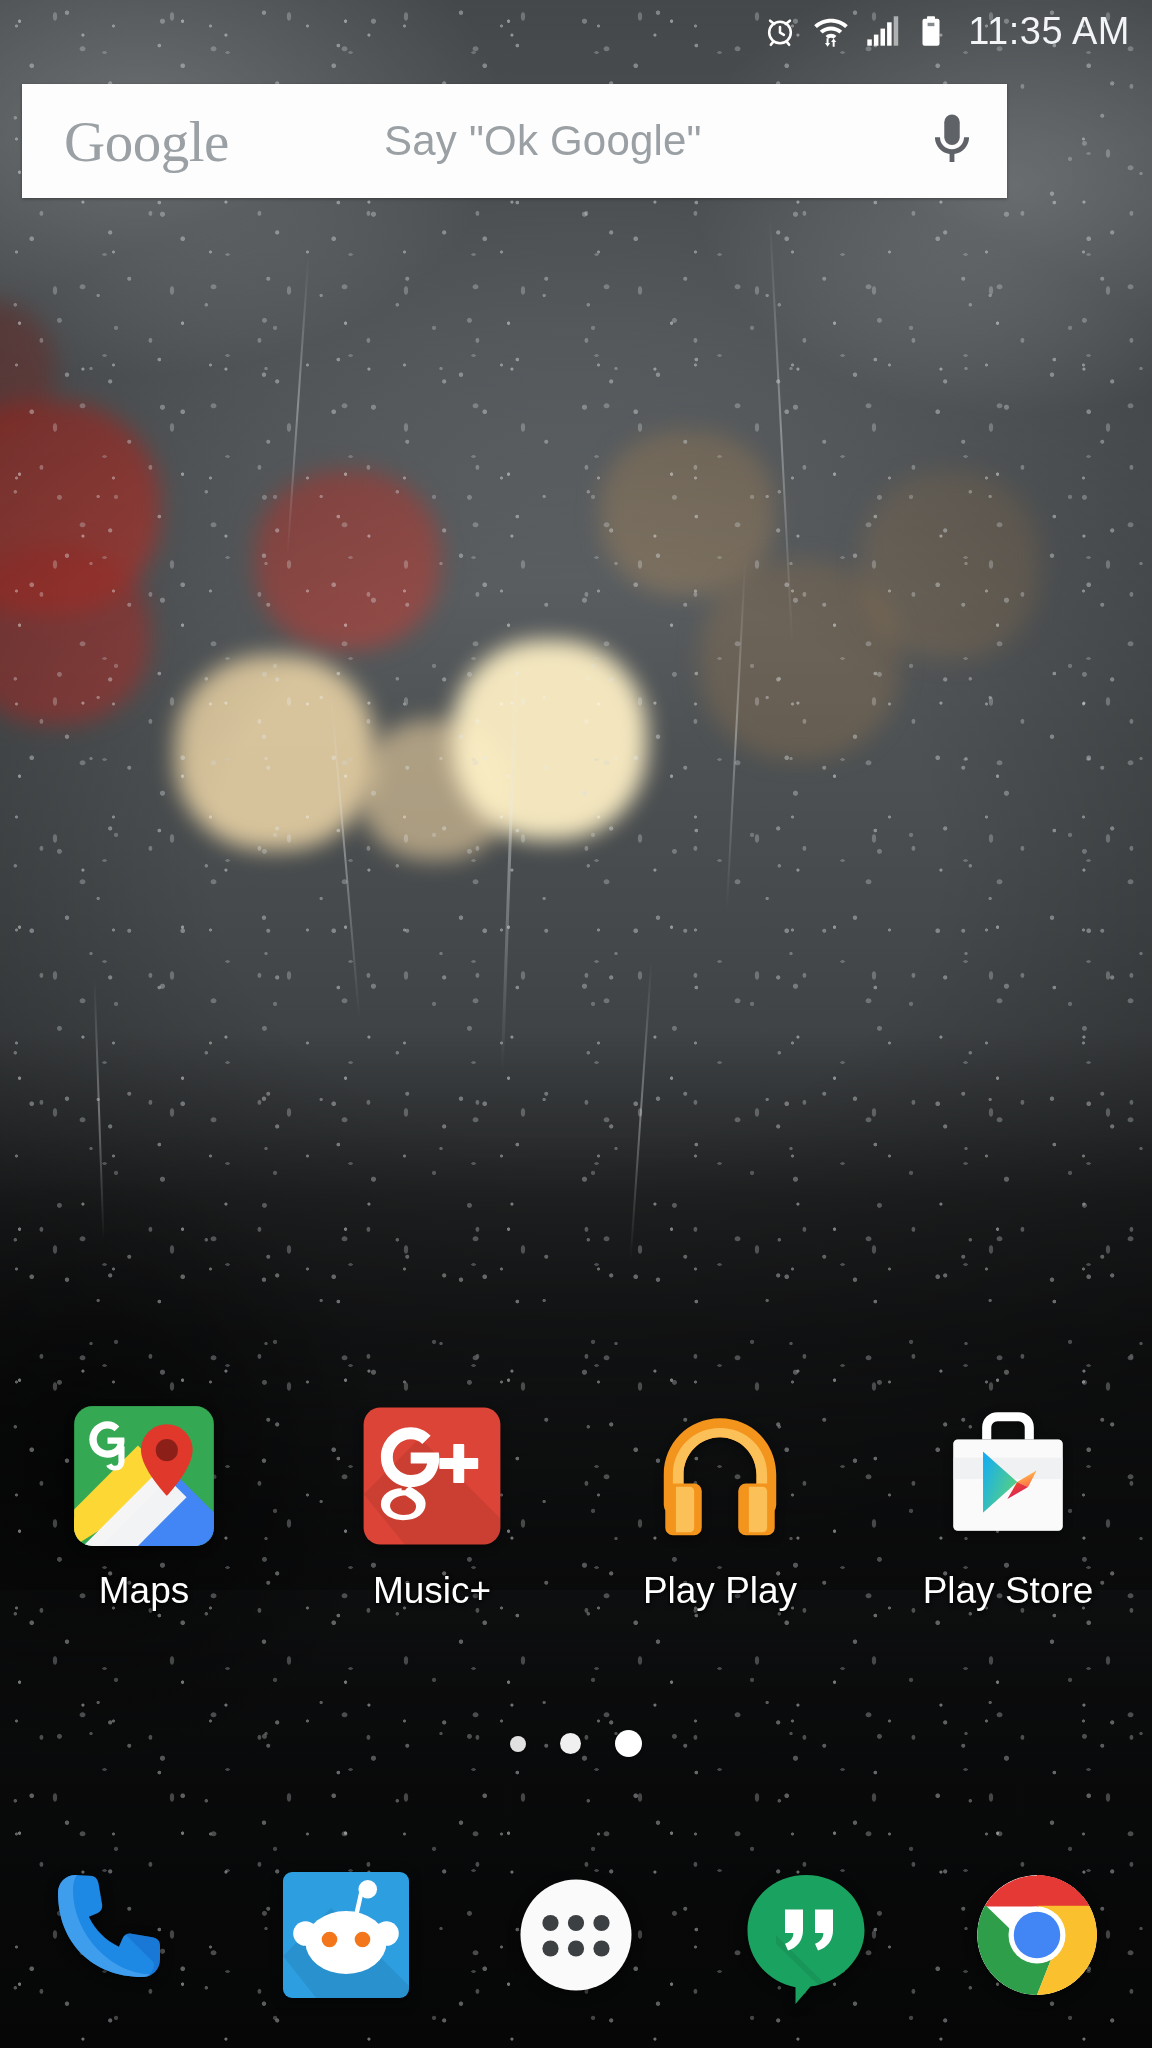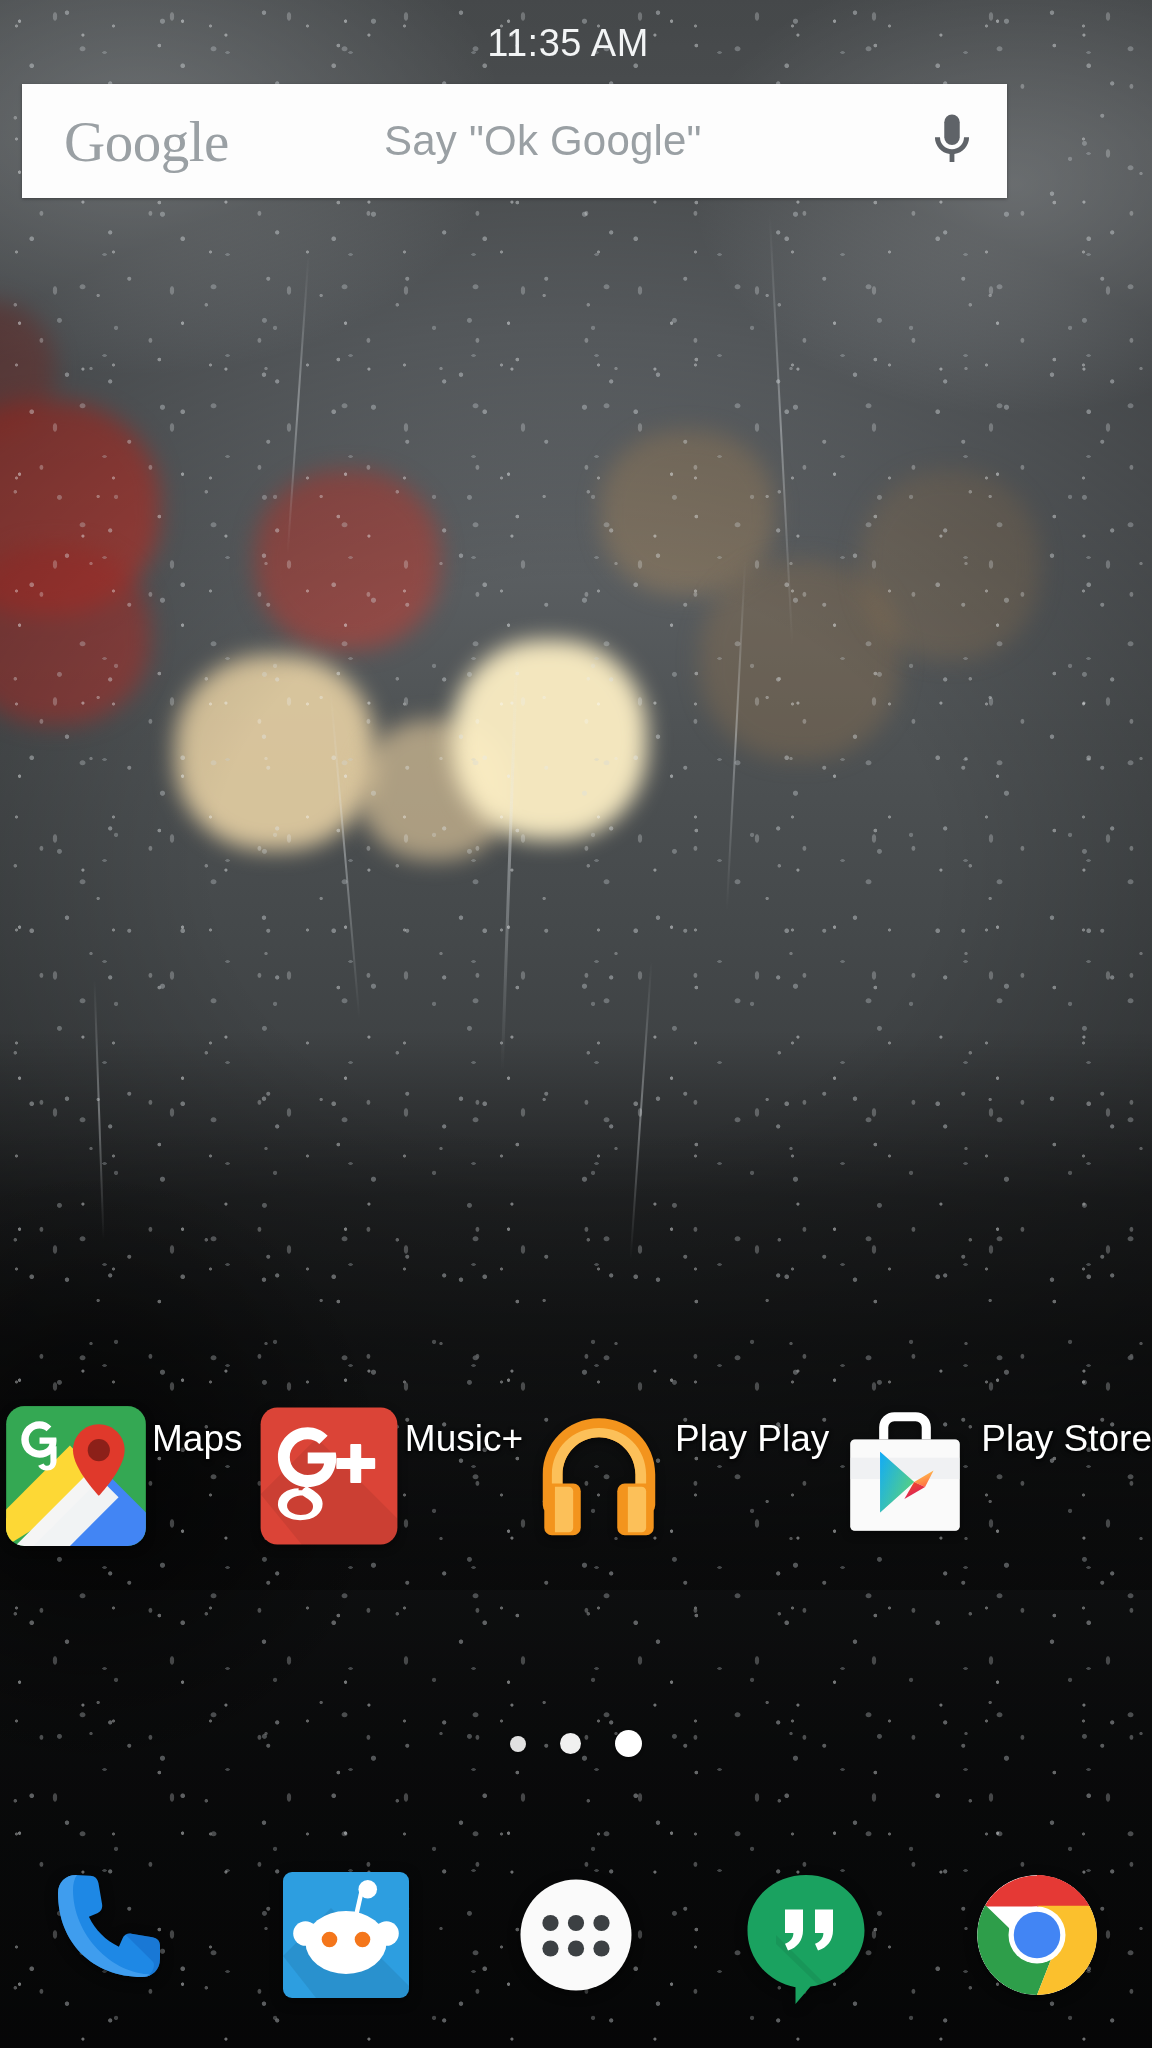--- a/index.html
+++ b/index.html
@@ -105,21 +105,20 @@
   .st5 { left:735px; top:560px; width:2px; height:350px; transform:rotate(3deg); }
   .st6 { left:98px;  top:980px; width:2px; height:260px; transform:rotate(-2deg); }
   .st7 { left:640px; top:960px; width:2px; height:300px; transform:rotate(4deg); }
 
   
   #statusbar {
     position:absolute; left:0; top:0; width:1152px; height:62px;
     display:flex; align-items:center; justify-content:flex-end;
     padding-right:22px; gap:14px;
     color:#fff;
-    flex-direction:column;
   }
   #statusbar .sb-icon { display:block; }
   #clock {
     font-size:38px; font-weight:400; color:#f2f4f5;
     letter-spacing:.5px; margin-left:6px; line-height:1;
   }
 
   
   #searchbar {
     position:absolute; left:22px; top:84px;
@@ -143,21 +142,21 @@
   #mic-button {
     width:110px; display:flex; align-items:center; justify-content:center;
   }
 
   
   #app-grid {
     position:absolute; left:0; top:1400px; width:1152px;
     display:flex;
   }
   .app-cell {
-    flex:1; display:flex; flex-direction:row; align-items:flex-start;
+    flex:1; display:flex; flex-direction:column; align-items:center;
   }
   .app-icon {
     width:152px; height:152px; position:relative;
     filter:drop-shadow(0 3px 5px rgba(0,0,0,.45));
   }
   .app-label {
     margin-top:18px;
     font-size:37px; color:#ffffff;
     text-shadow:0 2px 5px rgba(0,0,0,.85), 0 0 3px rgba(0,0,0,.6);
     white-space:nowrap;

